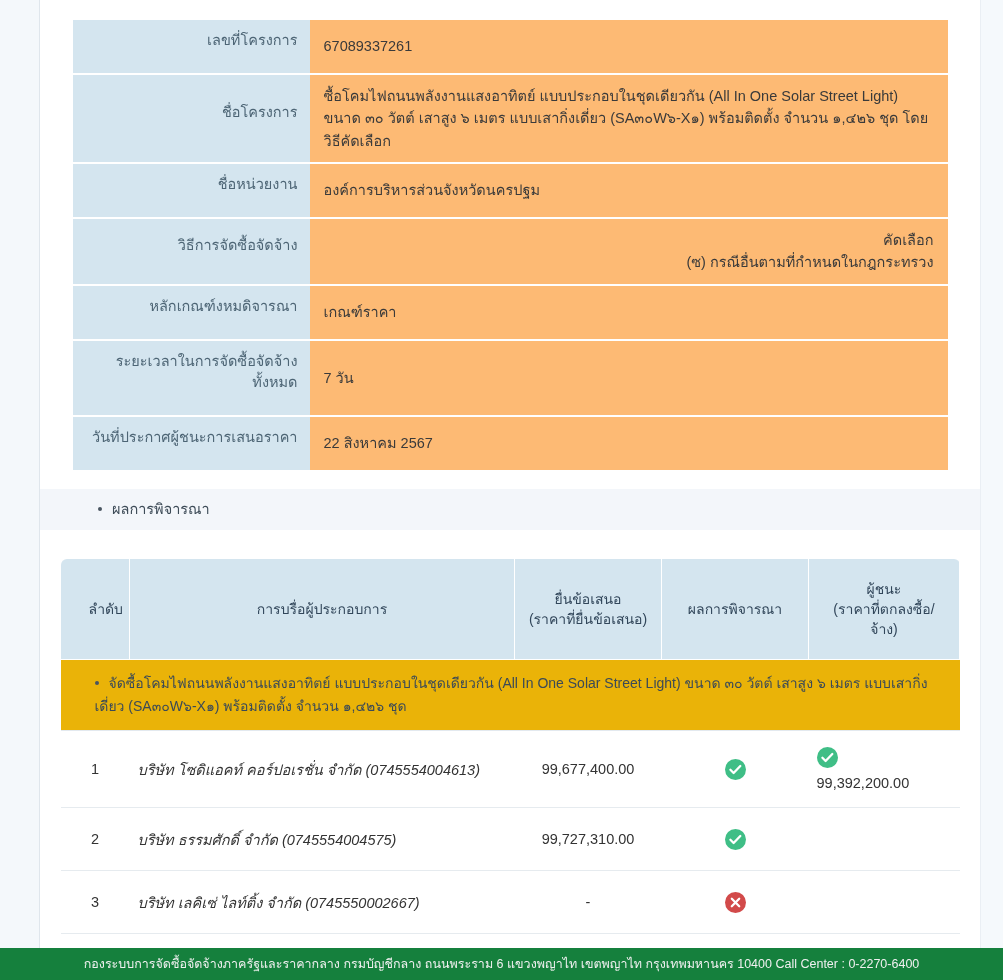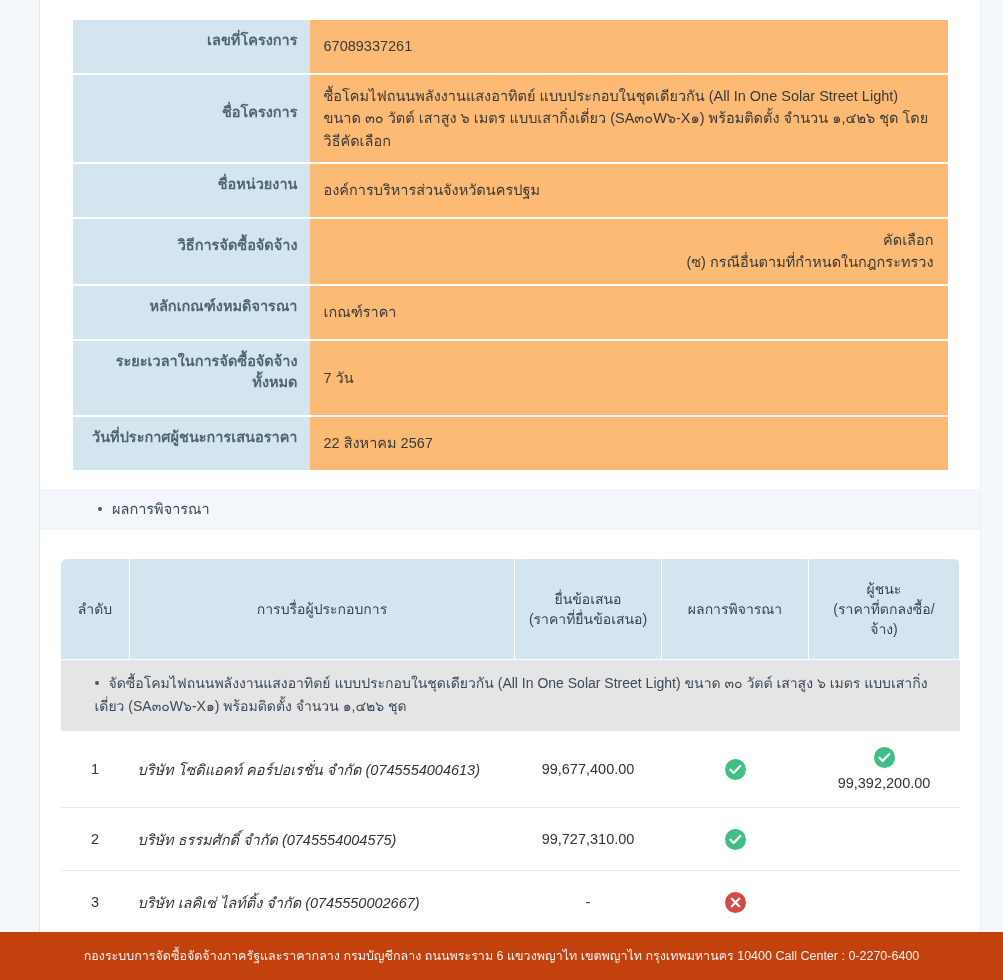--- a/index.html
+++ b/index.html
@@ -65,21 +65,21 @@
     border-collapse: collapse;
     width: 875px;
     margin: 0 auto;
     table-layout: fixed;
   }
   table.summary tr { border-bottom: 1px solid #ffffff; }
   table.summary th {
     width: 217px;
     background: #d4e5ef;
     color: #4d6575;
-    font-weight: bold;
+    font-weight: normal;
     font-size: 14.5px;
     text-align: right;
     vertical-align: middle;
     padding: 10px 12px 21px 8px;
     border-bottom: 2px solid #ffffff;
     line-height: 1.5;
   }
   table.summary td {
     background: #fdba74;
     font-size: 14.5px;
@@ -133,21 +133,21 @@
     padding: 14px 6px;
     height: 72px;
     border: 1px solid #ffffff;
     line-height: 1.45;
   }
   table.result thead th:first-child { border-top-left-radius: 6px; }
   table.result thead th:last-child  { border-top-right-radius: 6px; }
   table.result thead th .sub { display: block; }
 
   tr.group-row td {
-    background: #e5e5e5;
+    background: #eab308;
     padding: 12px 20px 13px 34px;
     font-size: 14px;
     color: #3b4a57;
     line-height: 1.62;
     border-bottom: 1px solid #e3e9ef;
   }
   tr.group-row .dot {
     display: inline-block;
     width: 4px; height: 4px;
     border-radius: 50%;
@@ -163,41 +163,41 @@
     padding: 16px 8px;
     font-size: 14.5px;
     color: #333;
     vertical-align: middle;
     height: 30px;
   }
   td.c-seq   { text-align: center; width: 56px; }
   td.c-name  { text-align: left; padding-left: 18px; font-style: italic; }
   td.c-offer { text-align: center; width: 134px; }
   td.c-judge { text-align: center; width: 134px; }
-  td.c-win   { text-align: center; width: 138px; }
+  td.c-win   { width: 138px; }
   td.c-win .win-price { display: block; margin-top: 7px; font-size: 14.5px; }
 
   
   .ico {
     display: inline-block;
     width: 21px; height: 21px;
     border-radius: 50%;
     position: relative;
     vertical-align: middle;
   }
   .ico.pass { background: #3fbe86; }
   .ico.fail { background: #d24a4a; }
   .ico svg { position: absolute; left: 0; top: 0; }
 
   
   .footer {
     position: absolute;
     left: 0; right: 0; bottom: 0;
-    height: 48px;
-    background: #c2410c;
+    height: 32px;
+    background: #15803d;
     color: #f0f0f0;
     font-size: 12.5px;
     display: flex;
     align-items: center;
     justify-content: center;
     text-align: center;
   }
 </style>
 </head>
 <body>
@@ -247,21 +247,21 @@
   <div class="section-band">
     <div class="bullet-row">
       <span class="dot"></span><span>ผลการพิจารณา</span>
     </div>
   </div>
 
   <div class="result-wrap">
     <table class="result">
       <thead>
         <tr>
-          <th style="width:56px;">ลำดับ</th>
+          <th style="width:56px;text-align:right;">ลำดับ</th>
           <th>การบรื่อผู้ประกอบการ</th>
           <th style="width:134px;">
             <span>ยื่นข้อเสนอ</span>
             <span class="sub">(ราคาที่ยื่นข้อเสนอ)</span>
           </th>
           <th style="width:134px;">ผลการพิจารณา</th>
           <th style="width:138px;">
             <span>ผู้ชนะ</span>
             <span class="sub">(ราคาที่ตกลงซื้อ/</span>
             <span class="sub">จ้าง)</span>

